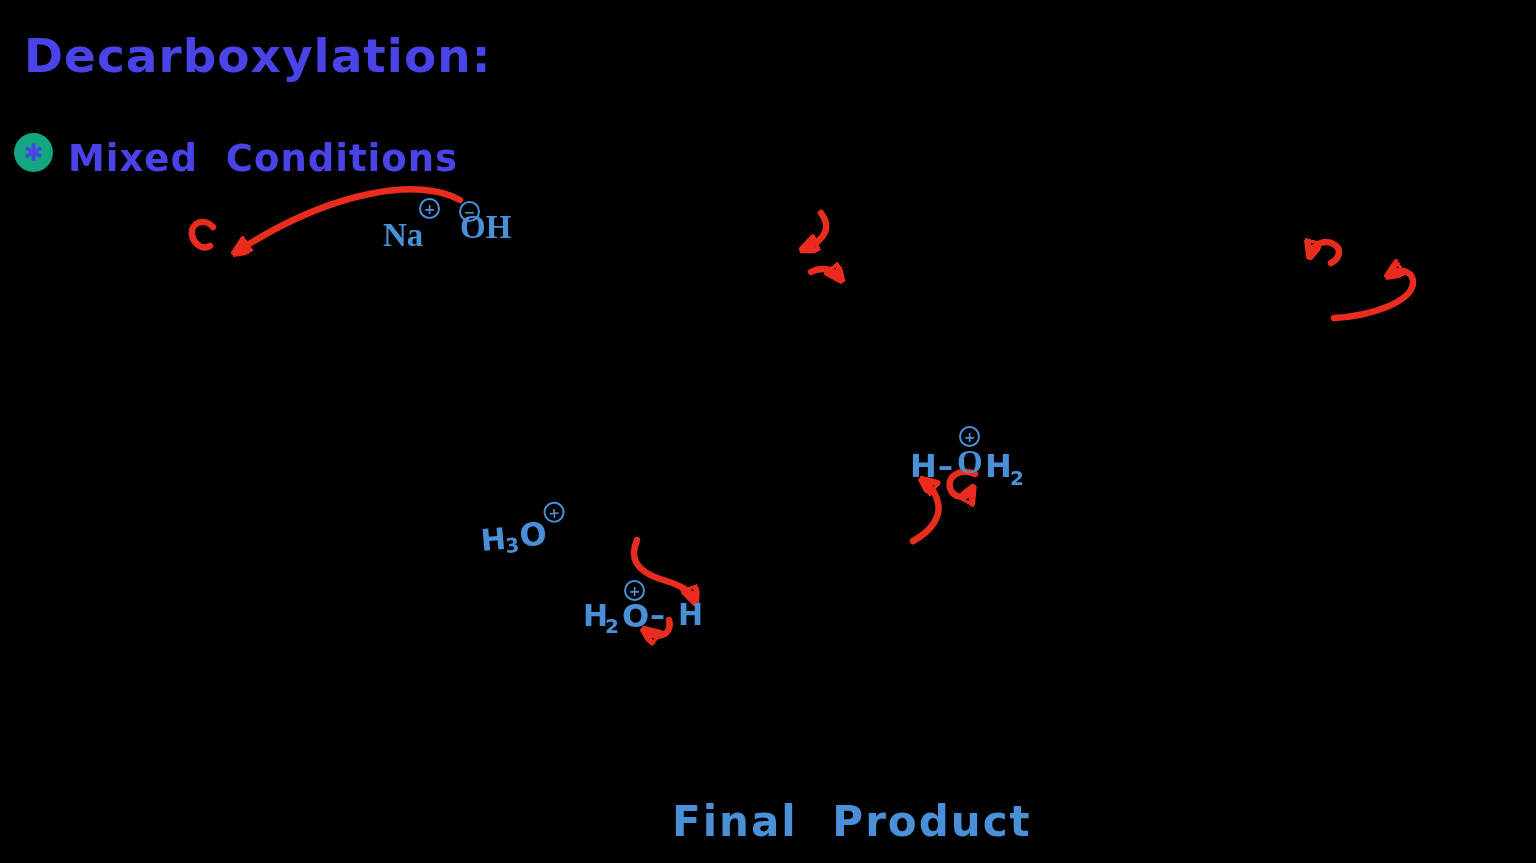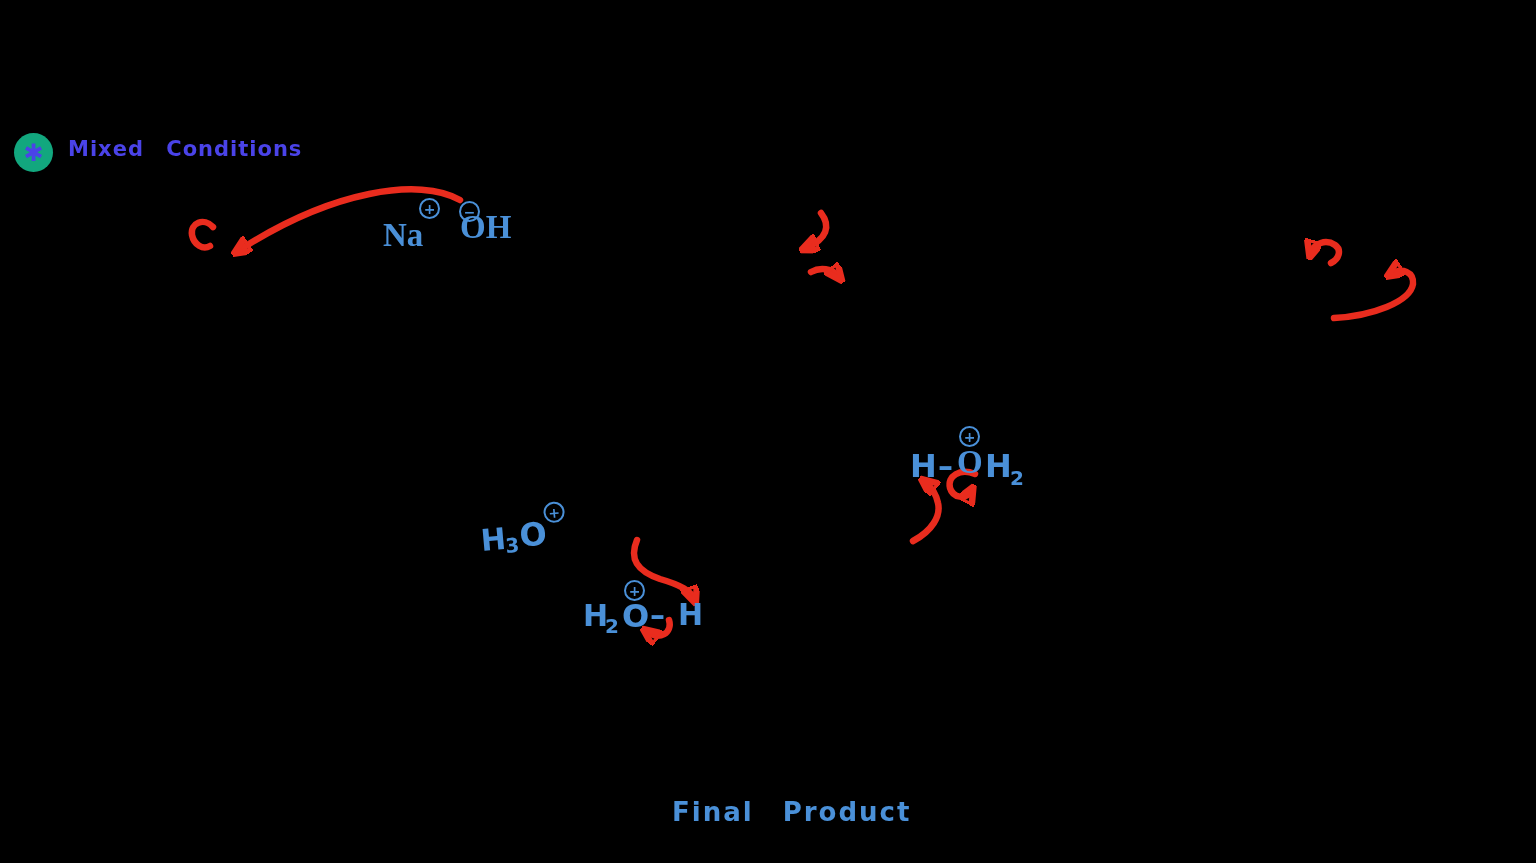--- a/index.html
+++ b/index.html
@@ -31,21 +31,21 @@
     width: 39px; height: 39px;
     background: #12a77e;
     border-radius: 50%;
     display: flex; align-items: center; justify-content: center;
   }
   .bullet span {
     color: #4a43e8; font-size: 24px; font-weight: 700; line-height: 1;
   }
   .note-label {
     left: 68px; top: 137px;
-    font-size: 21px; font-weight: 700;
+    font-size: 37px; font-weight: 700;
     letter-spacing: 1px; word-spacing: 14px;
     color: #4a43e8;
     white-space: nowrap;
   }
 
   
   .chem { color: #4a90d8; font-weight: 700; white-space: nowrap; }
   .chem .abs { line-height: 1; }
   .charge {
     position: absolute;
@@ -56,34 +56,35 @@
     font-size: 14px; font-weight: 700; color: #4a90d8;
     line-height: 1;
   }
   .fs33 { font-size: 33px; font-family: Liberation Serif, serif; }
   .fs32 { font-size: 32px; }
   .fs30 { font-size: 30px; }
   .fs20 { font-size: 20px; }
 
   .footer-label {
     left: 672px; top: 797px;
-    font-size: 26px; font-weight: 700;
+    font-size: 42px; font-weight: 700;
     letter-spacing: 2px; word-spacing: 18px;
     color: #4a90d8;
     white-space: nowrap;
   }
 
   svg.arrows { position: absolute; left: 0; top: 0; }
   svg.arrows path { fill: none; stroke: #e92c1e; stroke-width: 6.5; stroke-linecap: round; }
 </style>
 </head>
 <body>
 
 <div id="canvas">
 
+  <div class="abs title">Decarboxylation:</div>
 
   <div class="abs bullet">
     <span>✱</span>
   </div>
   <div class="abs note-label">Mixed Conditions</div>
 
   <svg class="arrows" width="1536" height="863" viewBox="0 0 1536 863">
     <defs>
       <marker id="ah" markerUnits="userSpaceOnUse" markerWidth="20" markerHeight="18" refX="13" refY="8" orient="auto">
         <path d="M0,0 L18,8 L0,16 Z" fill="#e92c1e" stroke="none"></path>

